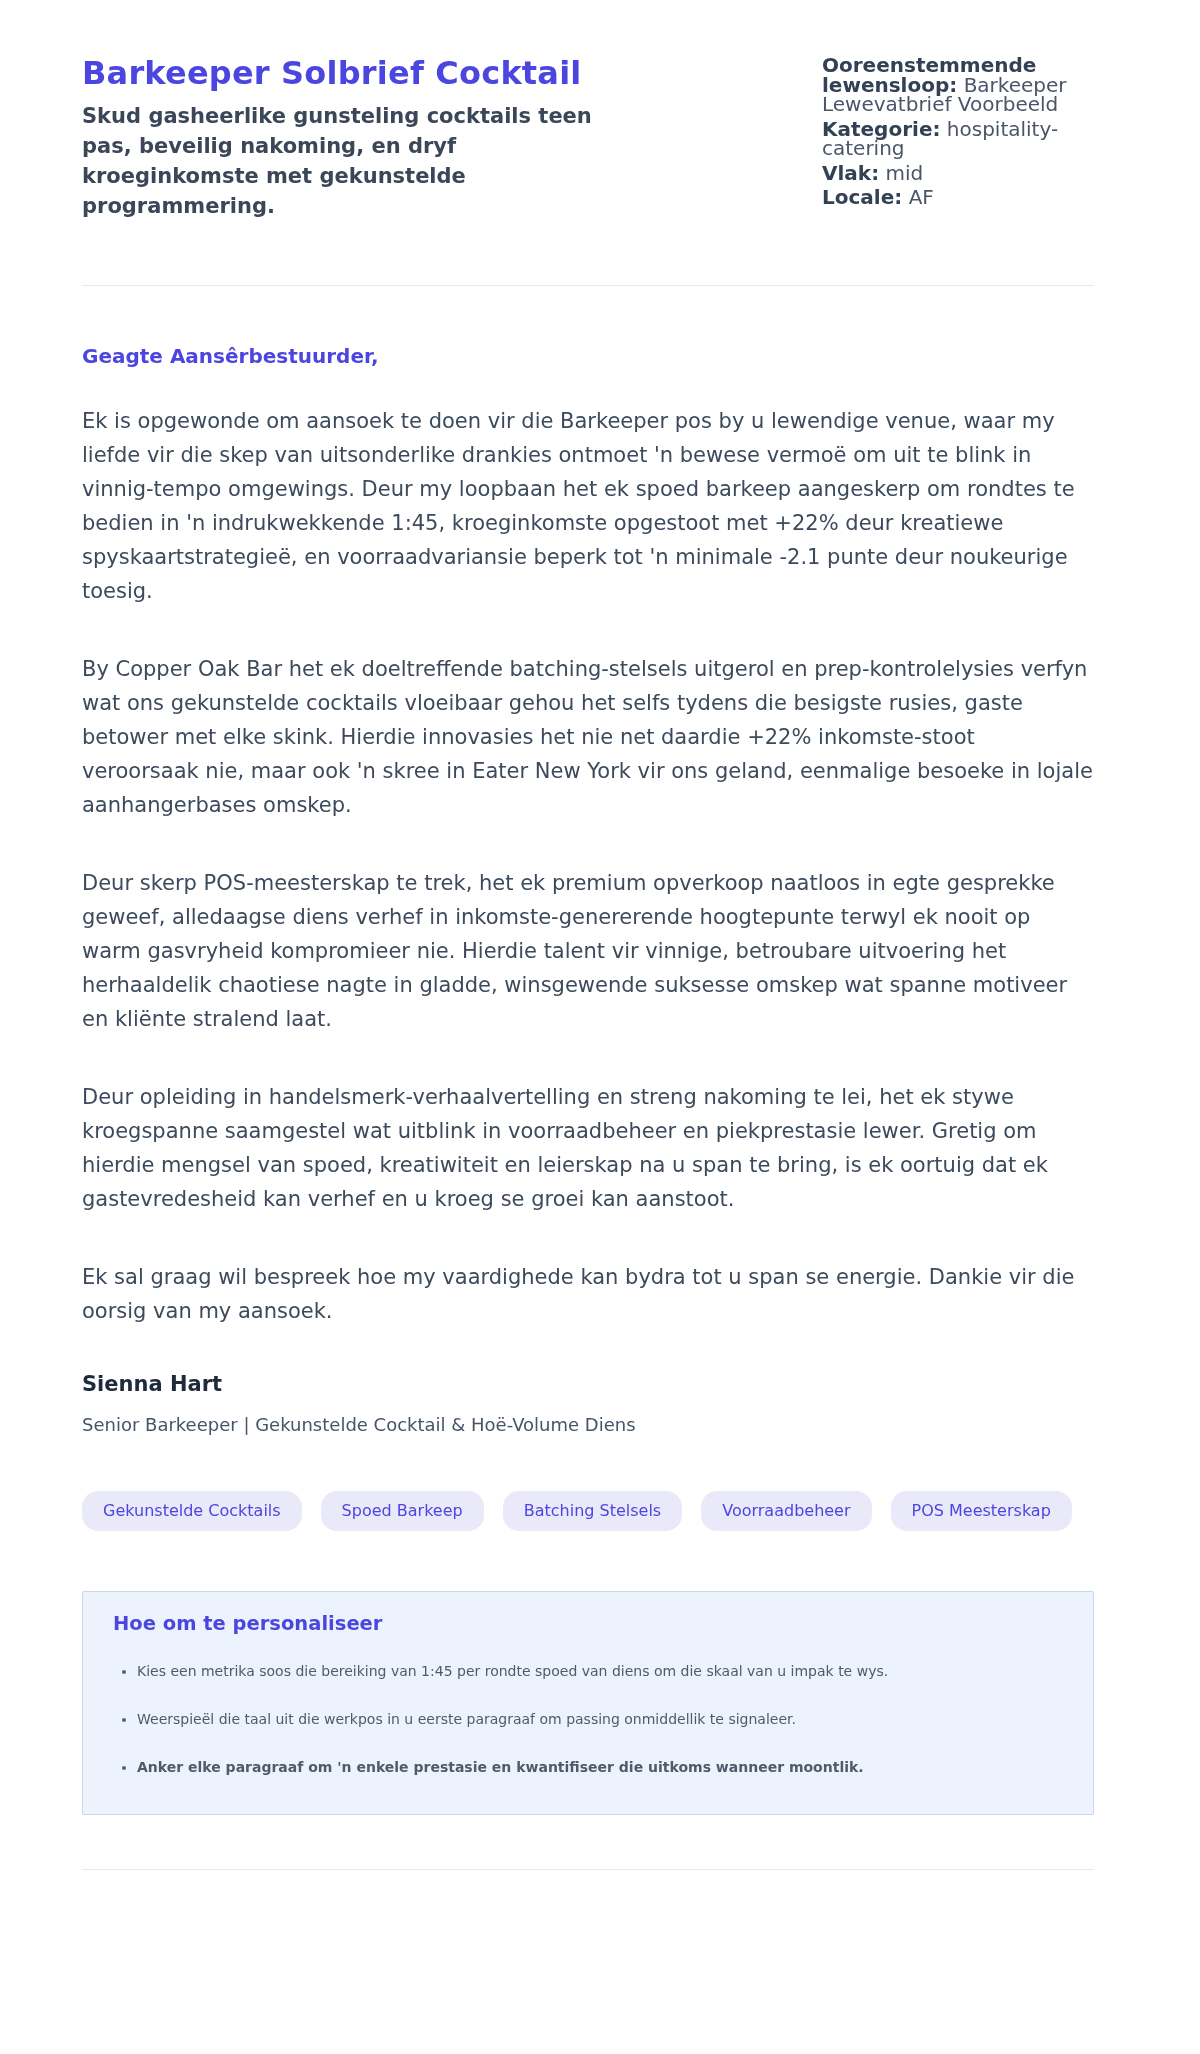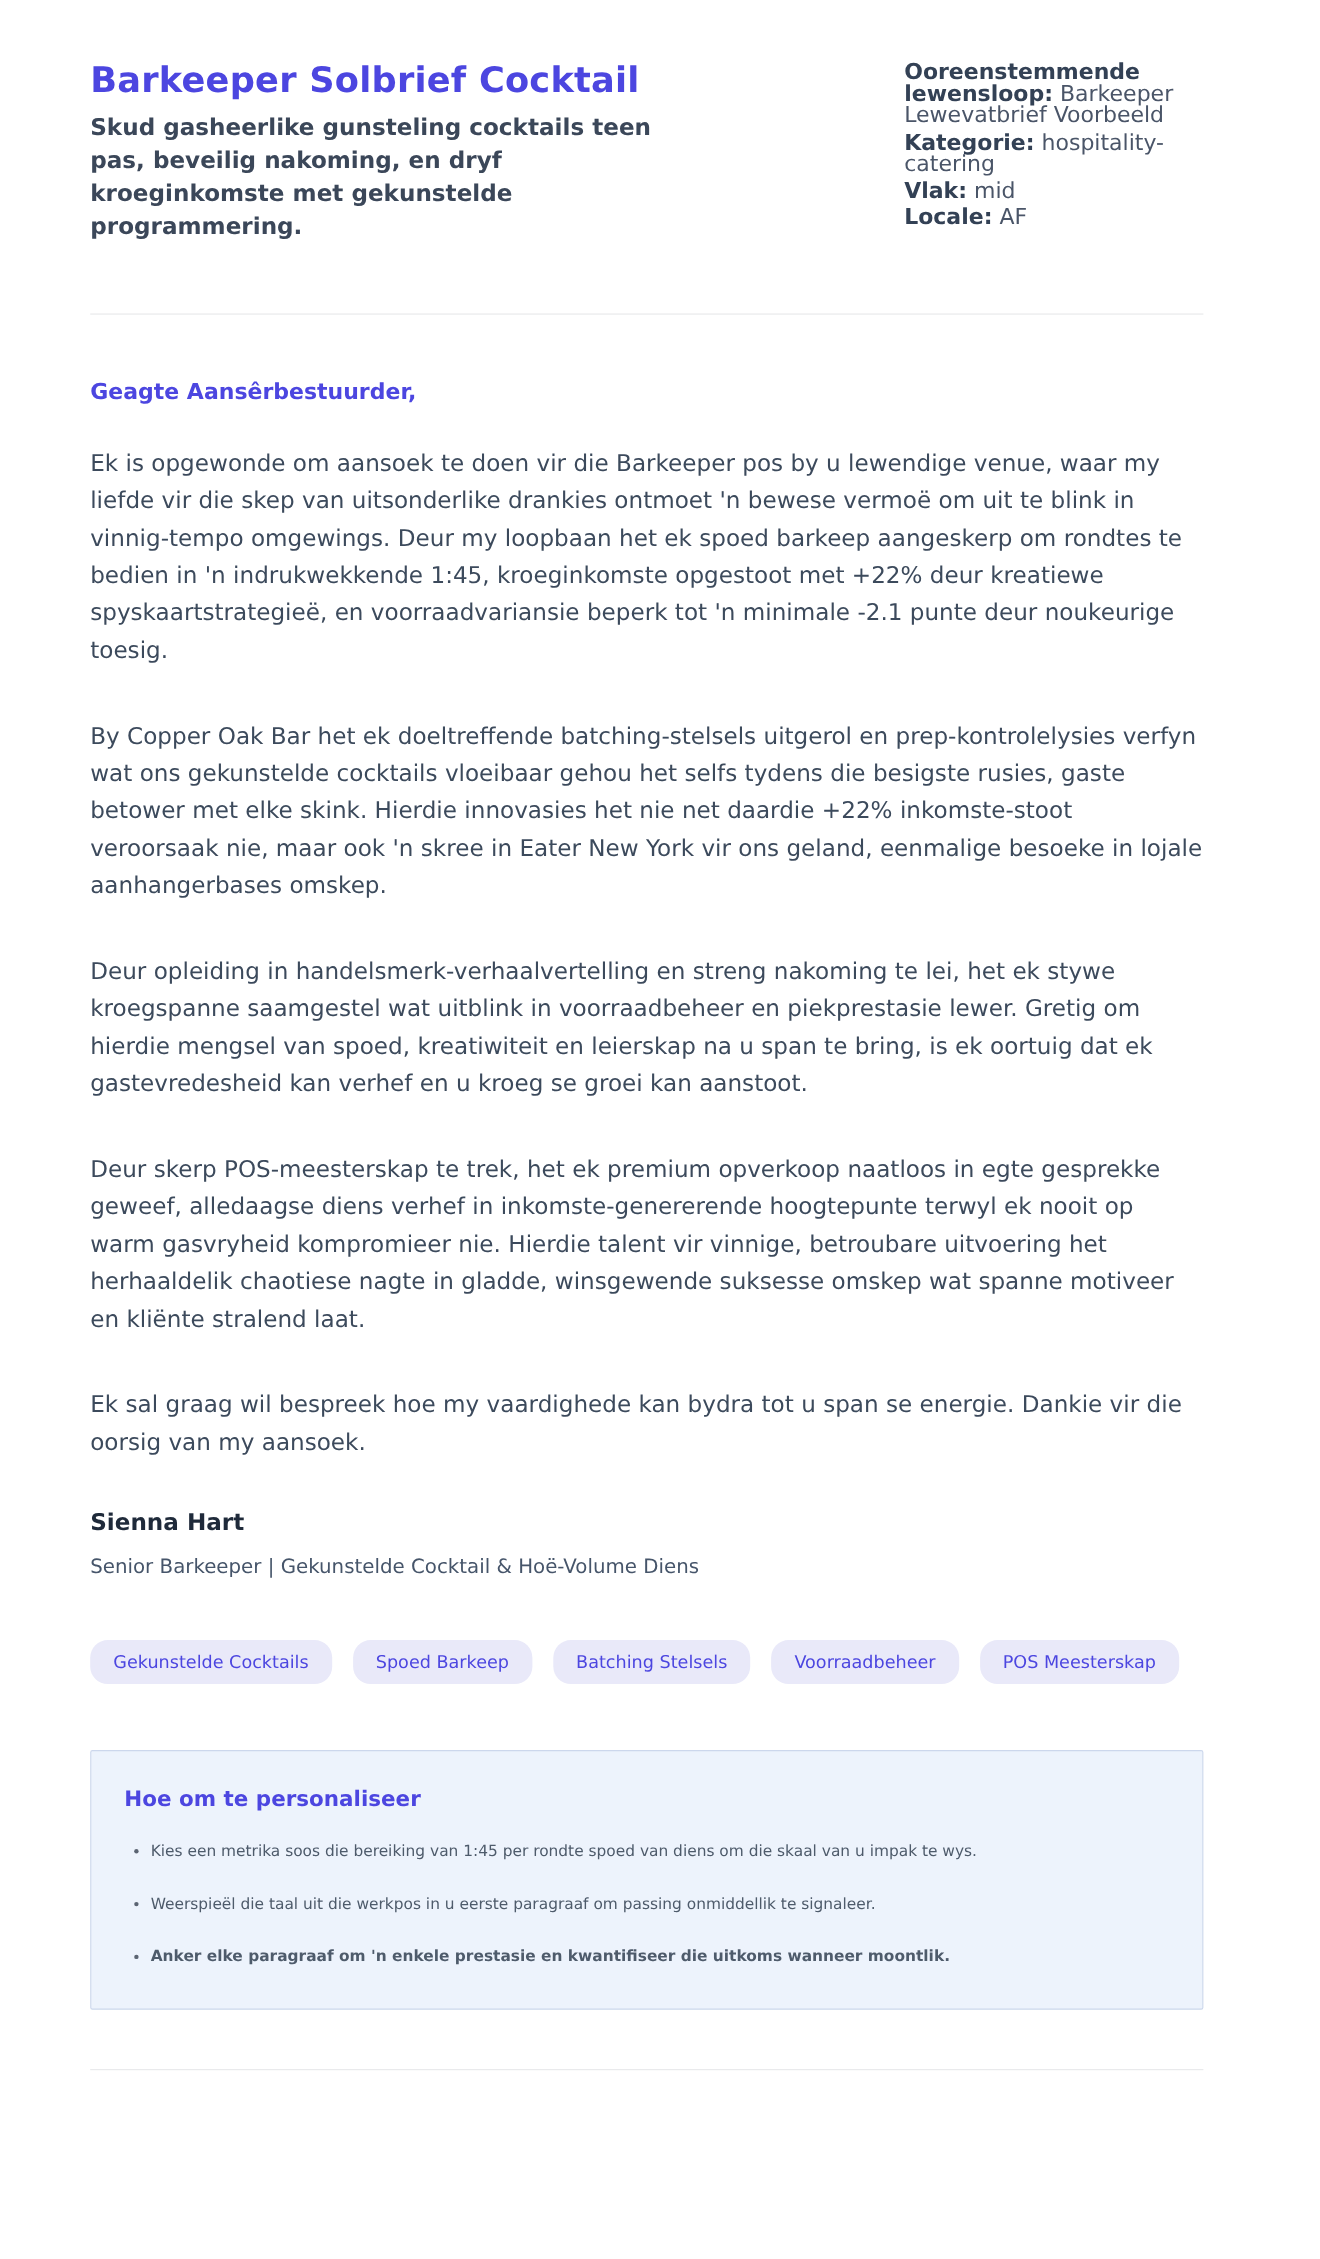--- a/index.html
+++ b/index.html
@@ -105,21 +105,21 @@
     padding:12px 21px;
     border-radius:16px;
     white-space:nowrap;
   }
   
   .tips{
     margin-top:60px;
     background:var(--tipbox-bg);
     border:1px solid var(--tipbox-border);
     border-radius:2px;
-    padding:32px 30px 30px 30px;
+    padding:20px 30px 30px 30px;
   }
   .tips-title{
     margin:0 0 20px 0;
     font-size:19.5px;
     font-weight:700;
     color:var(--accent);
   }
   .tips ul{
     margin:0;
     padding:0 0 0 24px;
@@ -151,22 +151,22 @@
       </div>
   </div>
 
   <hr class="rule">
 
   <div class="greeting">Geagte Aansêrbestuurder,</div>
 
   <div class="paragraphs">
       <p>Ek is opgewonde om aansoek te doen vir die Barkeeper pos by u lewendige venue, waar my liefde vir die skep van uitsonderlike drankies ontmoet 'n bewese vermoë om uit te blink in vinnig-tempo omgewings. Deur my loopbaan het ek spoed barkeep aangeskerp om rondtes te bedien in 'n indrukwekkende 1:45, kroeginkomste opgestoot met +22% deur kreatiewe spyskaartstrategieë, en voorraadvariansie beperk tot 'n minimale -2.1 punte deur noukeurige toesig.</p>
       <p>By Copper Oak Bar het ek doeltreffende batching-stelsels uitgerol en prep-kontrolelysies verfyn wat ons gekunstelde cocktails vloeibaar gehou het selfs tydens die besigste rusies, gaste betower met elke skink. Hierdie innovasies het nie net daardie +22% inkomste-stoot veroorsaak nie, maar ook 'n skree in Eater New York vir ons geland, eenmalige besoeke in lojale aanhangerbases omskep.</p>
+      <p>Deur skerp POS-meesterskap te trek, het ek premium opverkoop naatloos in egte gesprekke geweef, alledaagse diens verhef in inkomste-genererende hoogtepunte terwyl ek nooit op warm gasvryheid kompromieer nie. Hierdie talent vir vinnige, betroubare uitvoering het herhaaldelik chaotiese nagte in gladde, winsgewende suksesse omskep wat spanne motiveer en kliënte stralend laat.</p>
       <p>Deur opleiding in handelsmerk-verhaalvertelling en streng nakoming te lei, het ek stywe kroegspanne saamgestel wat uitblink in voorraadbeheer en piekprestasie lewer. Gretig om hierdie mengsel van spoed, kreatiwiteit en leierskap na u span te bring, is ek oortuig dat ek gastevredesheid kan verhef en u kroeg se groei kan aanstoot.</p>
-      <p>Deur skerp POS-meesterskap te trek, het ek premium opverkoop naatloos in egte gesprekke geweef, alledaagse diens verhef in inkomste-genererende hoogtepunte terwyl ek nooit op warm gasvryheid kompromieer nie. Hierdie talent vir vinnige, betroubare uitvoering het herhaaldelik chaotiese nagte in gladde, winsgewende suksesse omskep wat spanne motiveer en kliënte stralend laat.</p>
       <p>Ek sal graag wil bespreek hoe my vaardighede kan bydra tot u span se energie. Dankie vir die oorsig van my aansoek.</p>
     </div>
 
   <div class="signature-name">Sienna Hart</div>
   <div class="signature-role">Senior Barkeeper | Gekunstelde Cocktail &amp; Hoë-Volume Diens</div>
 
   <div class="tags">
       <span class="tag">Gekunstelde Cocktails</span>
       <span class="tag">Spoed Barkeep</span>
       <span class="tag">Batching Stelsels</span>

